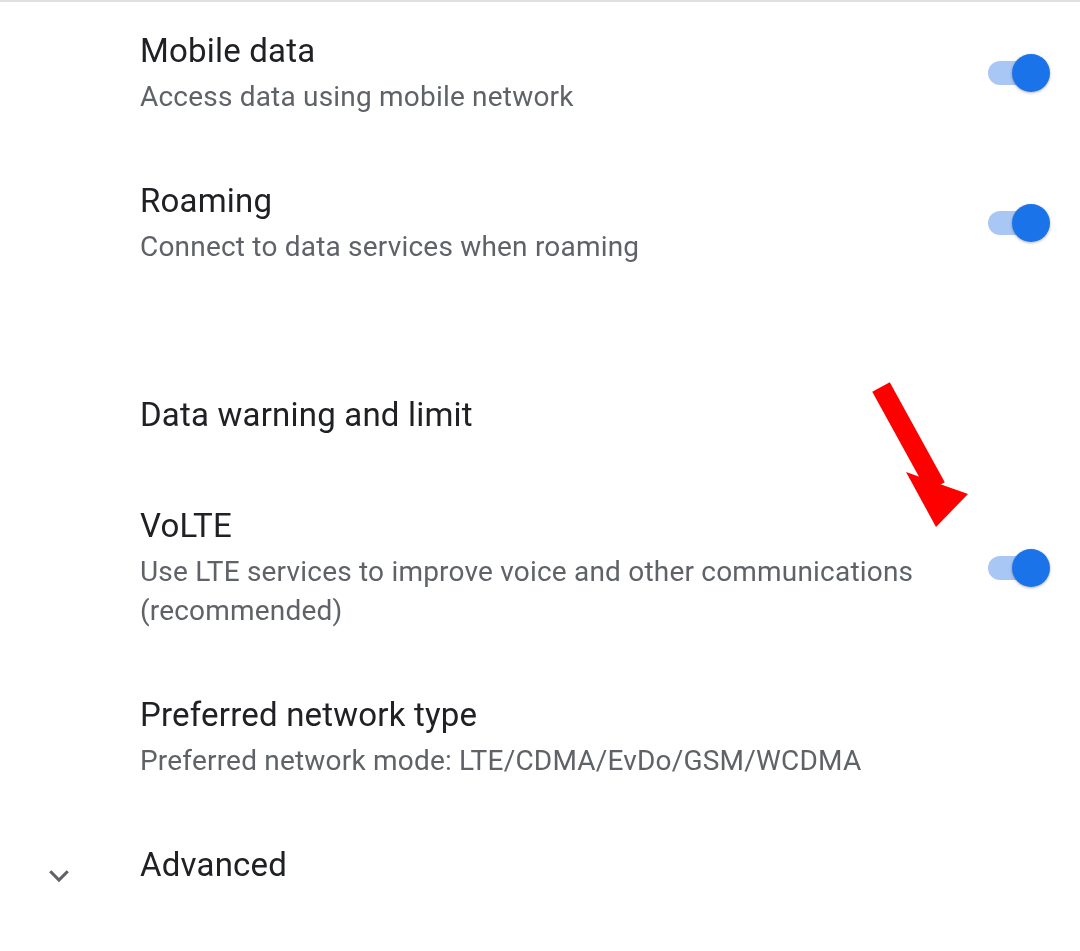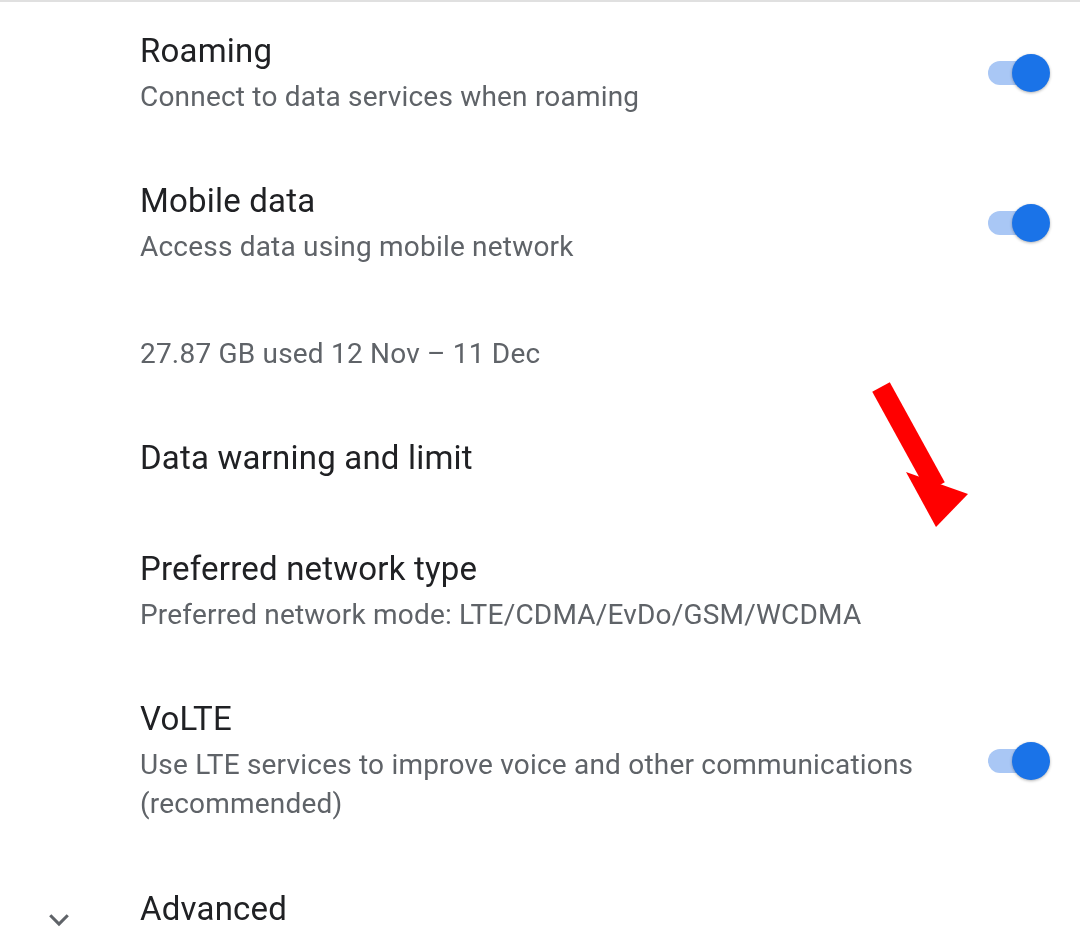--- a/index.html
+++ b/index.html
@@ -102,67 +102,66 @@
       pointer-events: none;
     }
   </style>
 </head>
 <body>
 
 <div class="settings-list">
 
   <div class="settings-row">
     <div class="row-text">
+      <div class="row-title">Mobile data</div>
+      <div class="row-subtitle">Access data using mobile network</div>
+    </div>
+    <div class="toggle">
+      <div class="toggle-track"></div>
+      <div class="toggle-thumb"></div>
+    </div>
+  </div>
+
+  <div class="settings-row">
+    <div class="row-text">
       <div class="row-title">Roaming</div>
       <div class="row-subtitle">Connect to data services when roaming</div>
     </div>
     <div class="toggle">
       <div class="toggle-track"></div>
       <div class="toggle-thumb"></div>
     </div>
   </div>
 
   <div class="settings-row">
     <div class="row-text">
-      <div class="row-title">Mobile data</div>
-      <div class="row-subtitle">Access data using mobile network</div>
-    </div>
-    <div class="toggle">
-      <div class="toggle-track"></div>
-      <div class="toggle-thumb"></div>
-    </div>
-  </div>
-
-  <div class="settings-row">
-    <div class="row-text">
-      <div class="row-subtitle">27.87 GB used 12 Nov – 11 Dec</div>
     </div>
   </div>
 
   <div class="settings-row no-sub">
     <div class="row-text">
       <div class="row-title">Data warning and limit</div>
     </div>
   </div>
 
   <div class="settings-row">
     <div class="row-text">
-      <div class="row-title">Preferred network type</div>
-      <div class="row-subtitle">Preferred network mode: LTE/CDMA/EvDo/GSM/WCDMA</div>
-    </div>
-  </div>
-
-  <div class="settings-row">
-    <div class="row-text">
       <div class="row-title">VoLTE</div>
       <div class="row-subtitle">Use LTE services to improve voice and other communications (recommended)</div>
     </div>
     <div class="toggle">
       <div class="toggle-track"></div>
       <div class="toggle-thumb"></div>
+    </div>
+  </div>
+
+  <div class="settings-row">
+    <div class="row-text">
+      <div class="row-title">Preferred network type</div>
+      <div class="row-subtitle">Preferred network mode: LTE/CDMA/EvDo/GSM/WCDMA</div>
     </div>
   </div>
 
   <div class="advanced-row">
     <div class="expand-icon-wrapper">
       <svg class="chevron" viewBox="0 0 24 24" fill="none" stroke="#5f6368" stroke-width="2.5">
         <polyline points="5 9 12 16 19 9"></polyline>
       </svg>
     </div>
     <div class="row-text">

